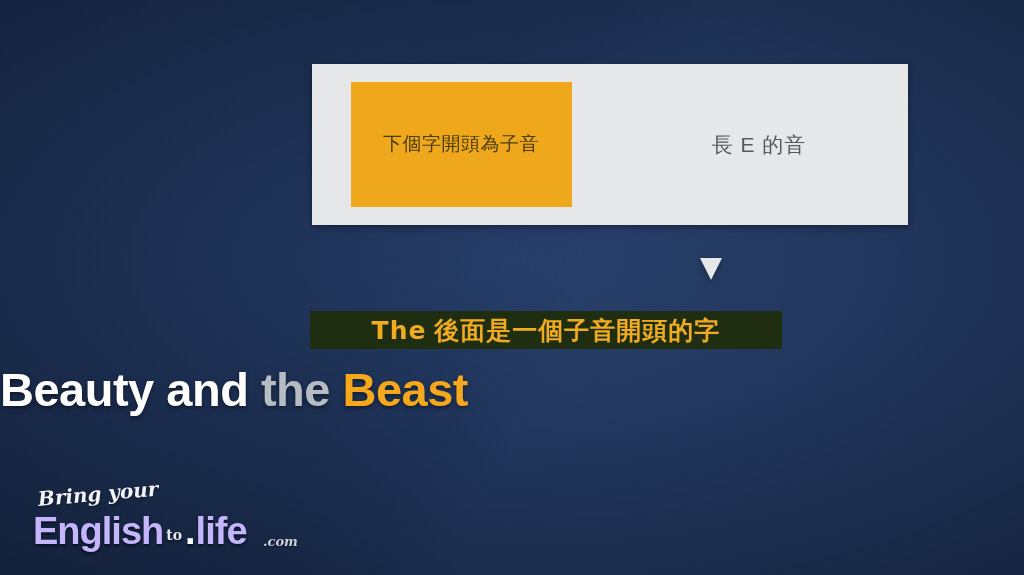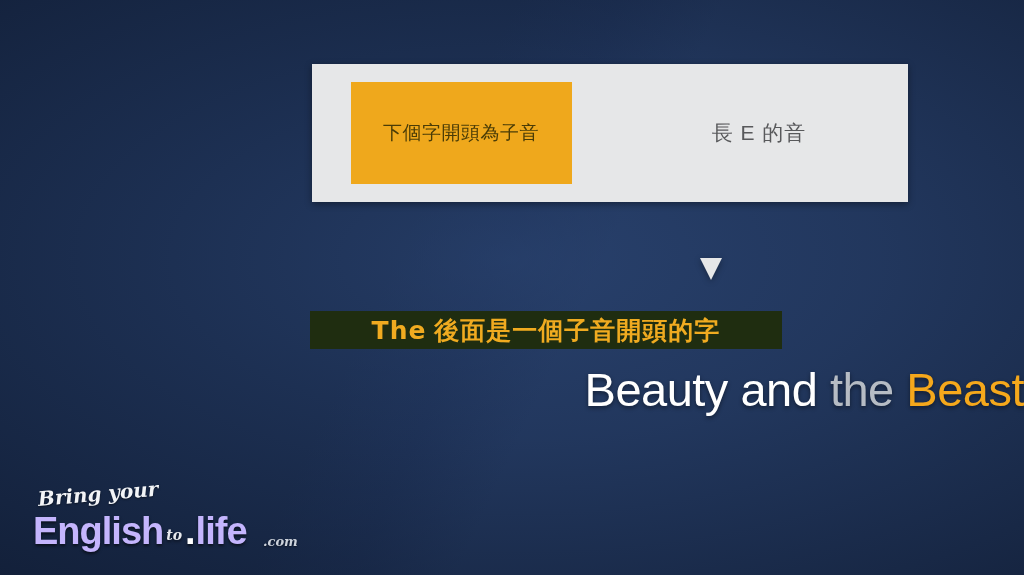--- a/index.html
+++ b/index.html
@@ -39,21 +39,21 @@
         rgba(33,55,95,0.20) 45%,
         rgba(12,22,42,0.55) 100%);
   }
 
   
   #bubble {
     position: absolute;
     left: 312px;
     top: 64px;
     width: 596px;
-    height: 138px;
+    height: 161px;
     background: #e6e7e8;
     box-shadow: 0 2px 7px rgba(0,0,0,0.40);
   }
   #bubble-tail {
     position: absolute;
     left: 700px;
     top: 258px;
     width: 0;
     height: 0;
     border-left: 11px solid transparent;
@@ -150,23 +150,23 @@
   #caption-green .cap-en {
     font-family: "DejaVu Sans", sans-serif;
   }
 
   
   #main-title {
     position: absolute;
     left: 0;
     top: 362px;
     width: 1024px;
-    text-align: right;
+    text-align: left;
     font-size: 47px;
-    font-weight: normal;
+    font-weight: bold;
     letter-spacing: -0.5px;
     text-shadow: 0 2px 4px rgba(0,0,0,0.45);
     white-space: nowrap;
   }
   #main-title .w-white { color: #ffffff; }
   #main-title .w-grey  { color: #b6bcc4; }
   #main-title .w-gold  { color: #f5a81c; }
 
   
   #logo {
@@ -198,21 +198,20 @@
     text-shadow: 0 2px 3px rgba(0,0,0,0.55);
   }
   #logo-main .lg-big {
     font-size: 38px;
     font-weight: bold;
     color: #c4b5fd;
     letter-spacing: -1px;
   }
   #logo-main .lg-to {
     font-family: "DejaVu Serif", serif;
-    font-style: italic;
     font-weight: bold;
     font-size: 14px;
     color: #e8eaee;
     padding: 0 3px;
     position: relative;
     top: -4px;
   }
   #logo-main .lg-dot {
     font-size: 38px;
     font-weight: bold;

